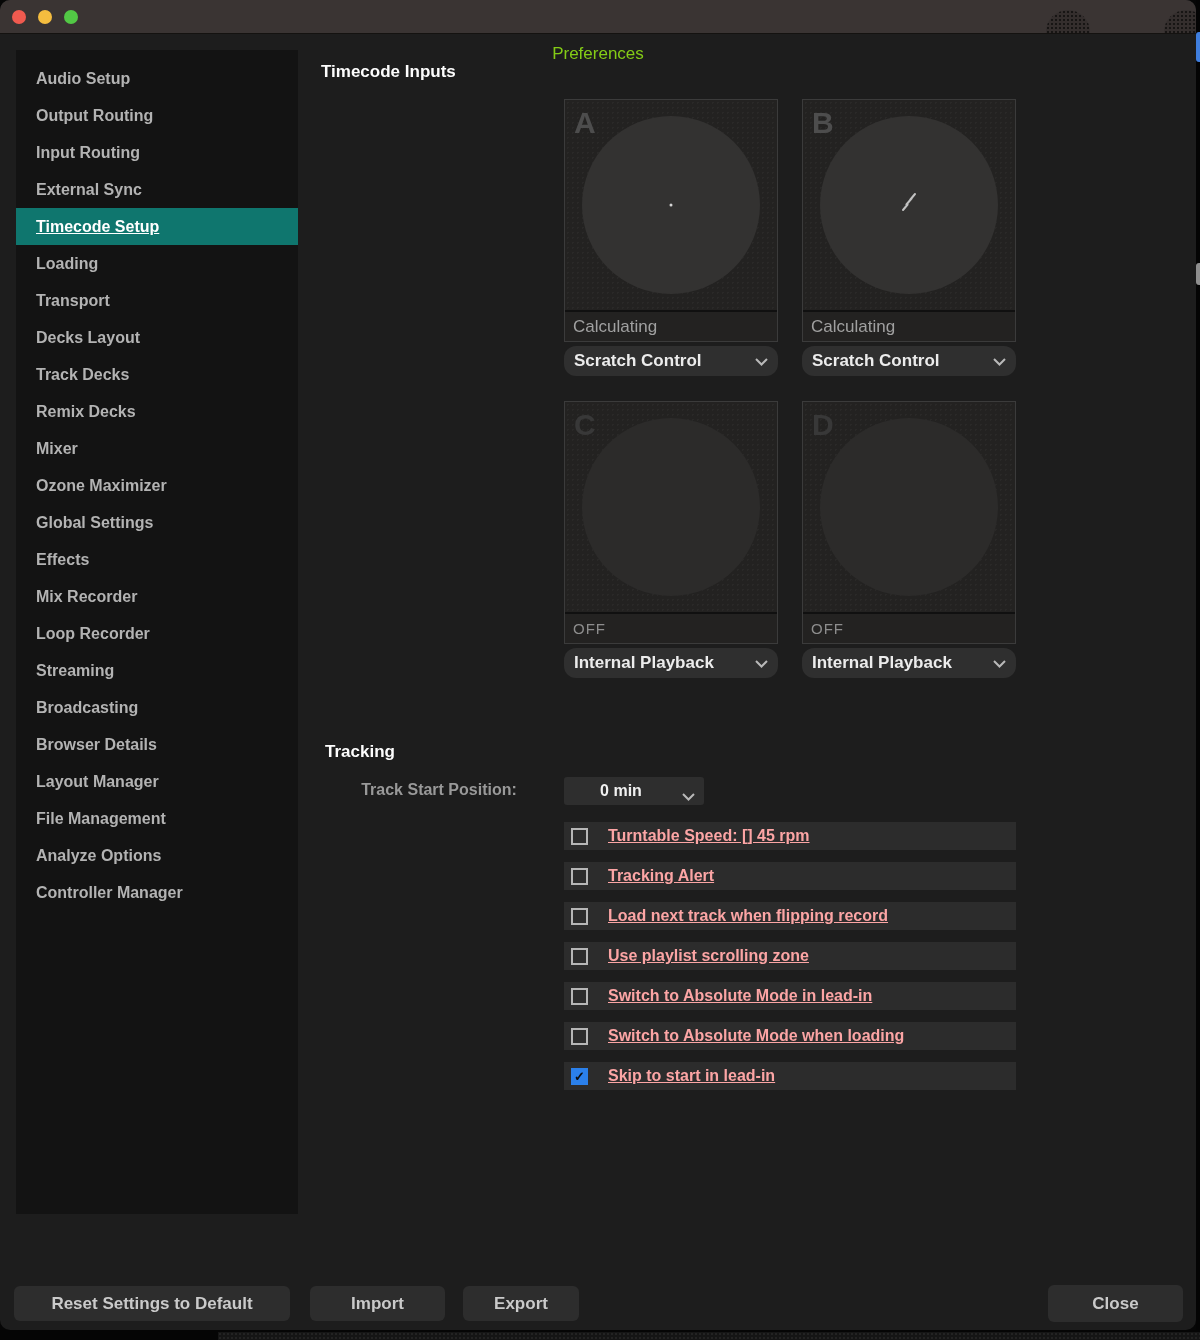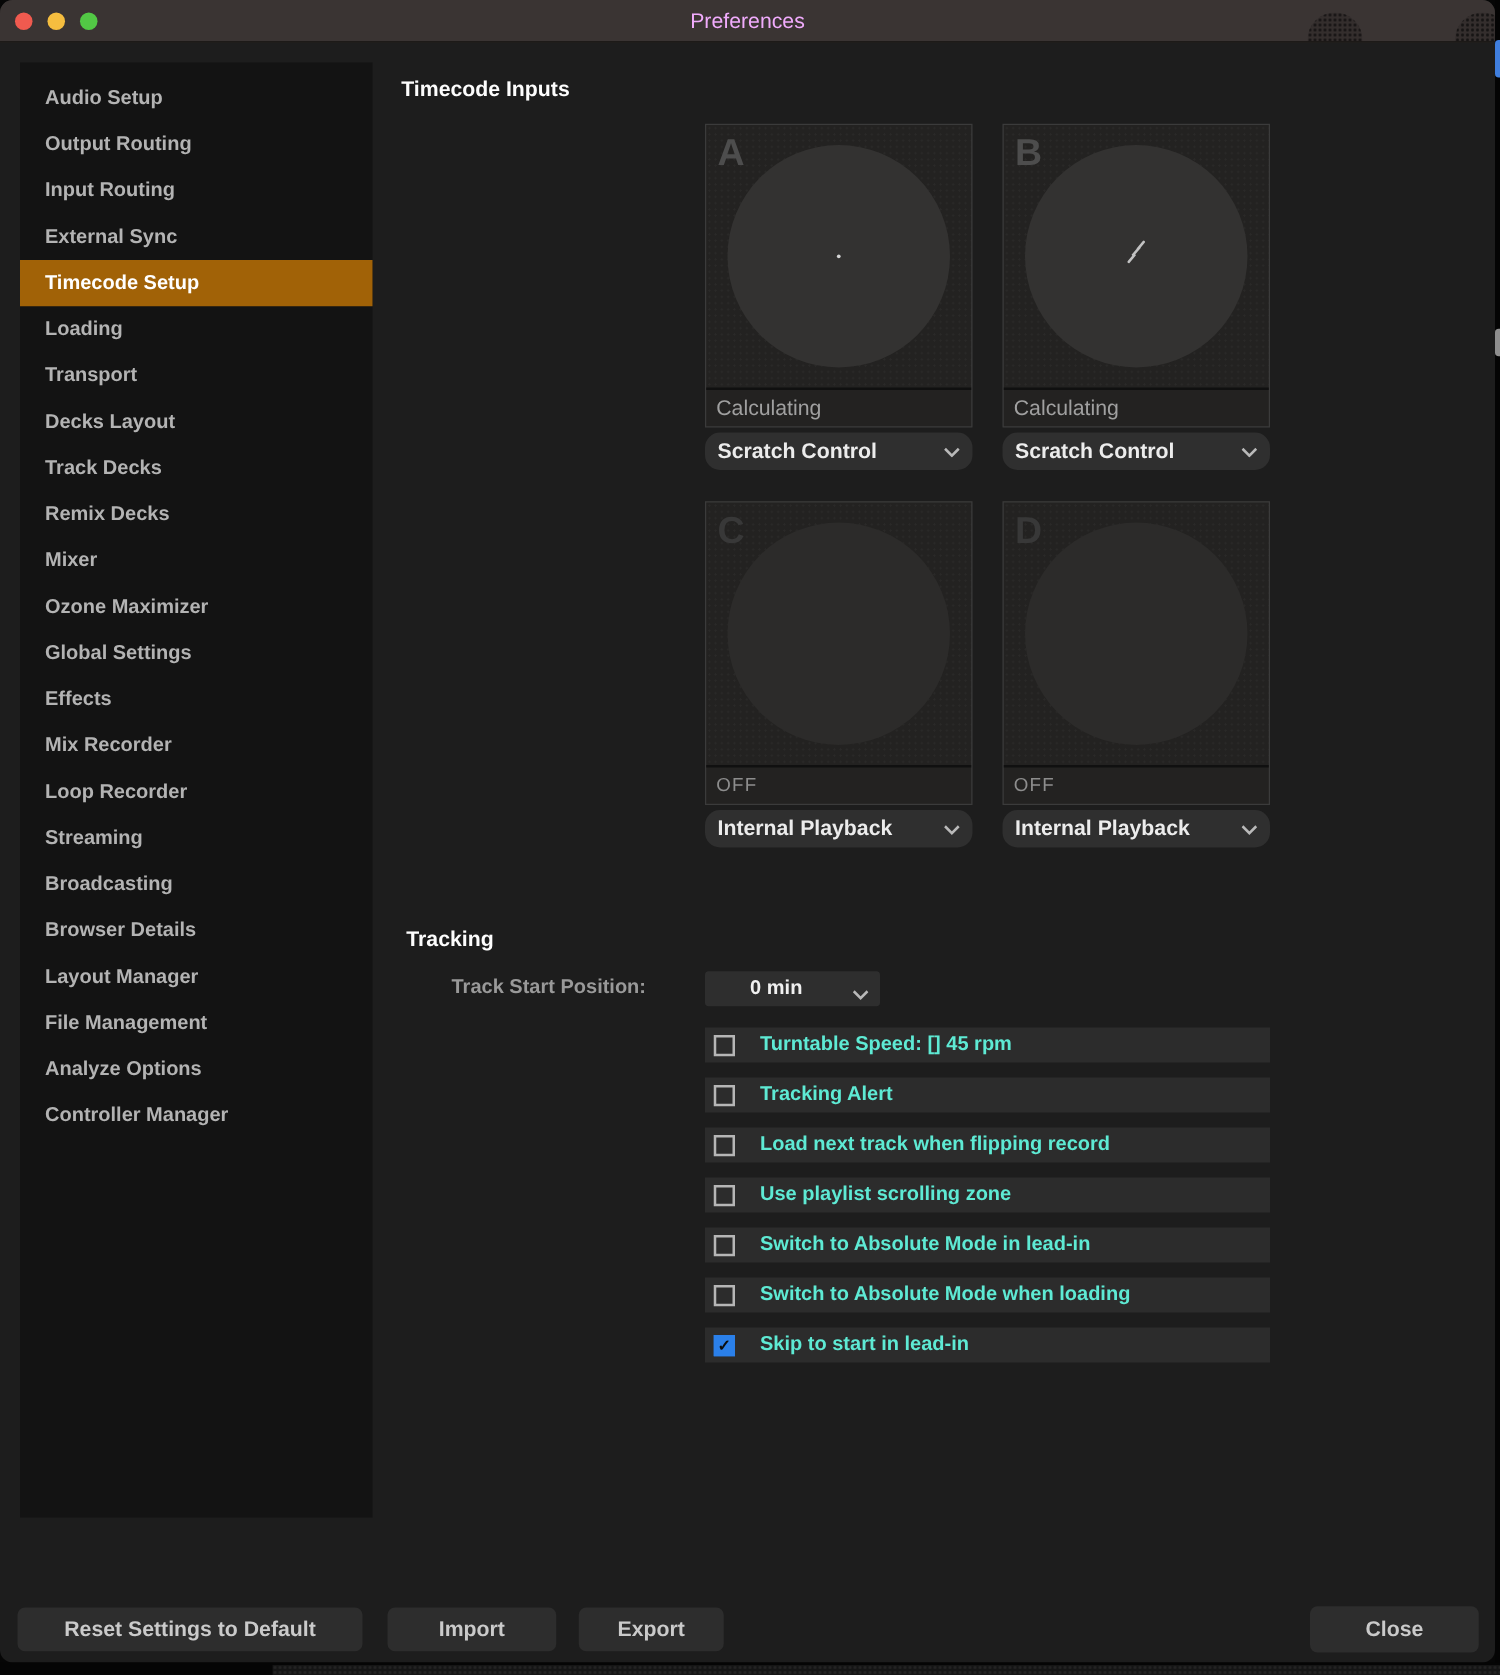--- a/index.html
+++ b/index.html
@@ -13,21 +13,21 @@
   .window {
     position:absolute; left:0; top:0; width:1196px; height:1330px;
     background:#1d1d1d; border-radius:10px; overflow:hidden;
   }
   
   .titlebar {
     position:absolute; left:0; top:0; right:0; height:34px;
     background:#3a3433; border-bottom:1px solid #141210;
   }
   .titlebar .title {
-    line-height:33px; text-align:center; color:#f0abfc; font-size:17px;
+    line-height:33px; text-align:center; color:#84cc16; font-size:17px;margin-top:37px;
   }
   .light { position:absolute; top:10px; width:14px; height:14px; border-radius:50%; }
   .light.red    { left:12px; }
   .light.yellow { left:38px; }
   .light.green  { left:64px; }
   .dome {
     position:absolute; bottom:0; height:23px;
     border-radius:50% 50% 0 0 / 95% 95% 0 0;
     background-color:rgba(0,0,0,0.10);
     background-image:radial-gradient(rgba(0,0,0,0.55) 1px, transparent 1.3px);
@@ -38,21 +38,21 @@
   
   .sidebar {
     position:absolute; left:16px; top:50px; width:282px; height:1164px;
     background:#131313; padding-top:10px;
   }
   .side-item {
     height:37px; line-height:37px; padding-left:20px;
     font-size:16px; font-weight:bold; color:#b3b3b3;
     white-space:nowrap; cursor:default;
   }
-  .side-item.selected { background:#a16207; color:#ffffff; }
+  .side-item.selected { background:#0f766e; color:#ffffff;text-decoration:underline; }
   
   .section-title { position:absolute; color:#fdfdfd; font-weight:bold; font-size:17px; }
   #timecode-title { left:321px; top:62px; }
   #tracking-title { left:325px; top:742px; }
   
   .deck-grid {
     position:absolute; left:564px; top:99px;
     display:grid; grid-template-columns:214px 214px;
     column-gap:24px; row-gap:25px;
   }
@@ -112,21 +112,21 @@
   }
   .checkbox {
     width:17px; height:17px; margin-left:7px; flex:0 0 17px;
     border:2px solid #b6b6b6; background:transparent;
     display:flex; align-items:center; justify-content:center;
   }
   .check-row.checked .checkbox {
     background:#2b80ea; border-color:#2b80ea;
     color:#0d0d0d; font-size:13px; font-weight:bold; line-height:1;
   }
-  .check-label { margin-left:20px; color:#5eead4; font-size:16px; font-weight:bold; white-space:nowrap; }
+  .check-label { margin-left:20px; color:#fca5a5; font-size:16px; font-weight:bold; white-space:nowrap;text-decoration:underline; }
   
   .btn {
     position:absolute; height:35px; background:#2d2d2d; border-radius:6px;
     color:#cacaca; font-weight:bold; font-size:17px;
     display:flex; align-items:center; justify-content:center; cursor:default;
   }
   #btn-reset  { left:14px;  top:1286px; width:276px; }
   #btn-import { left:310px; top:1286px; width:135px; }
   #btn-export { left:463px; top:1286px; width:116px; }
   #btn-close  { left:1048px; top:1285px; width:135px; height:37px; }

